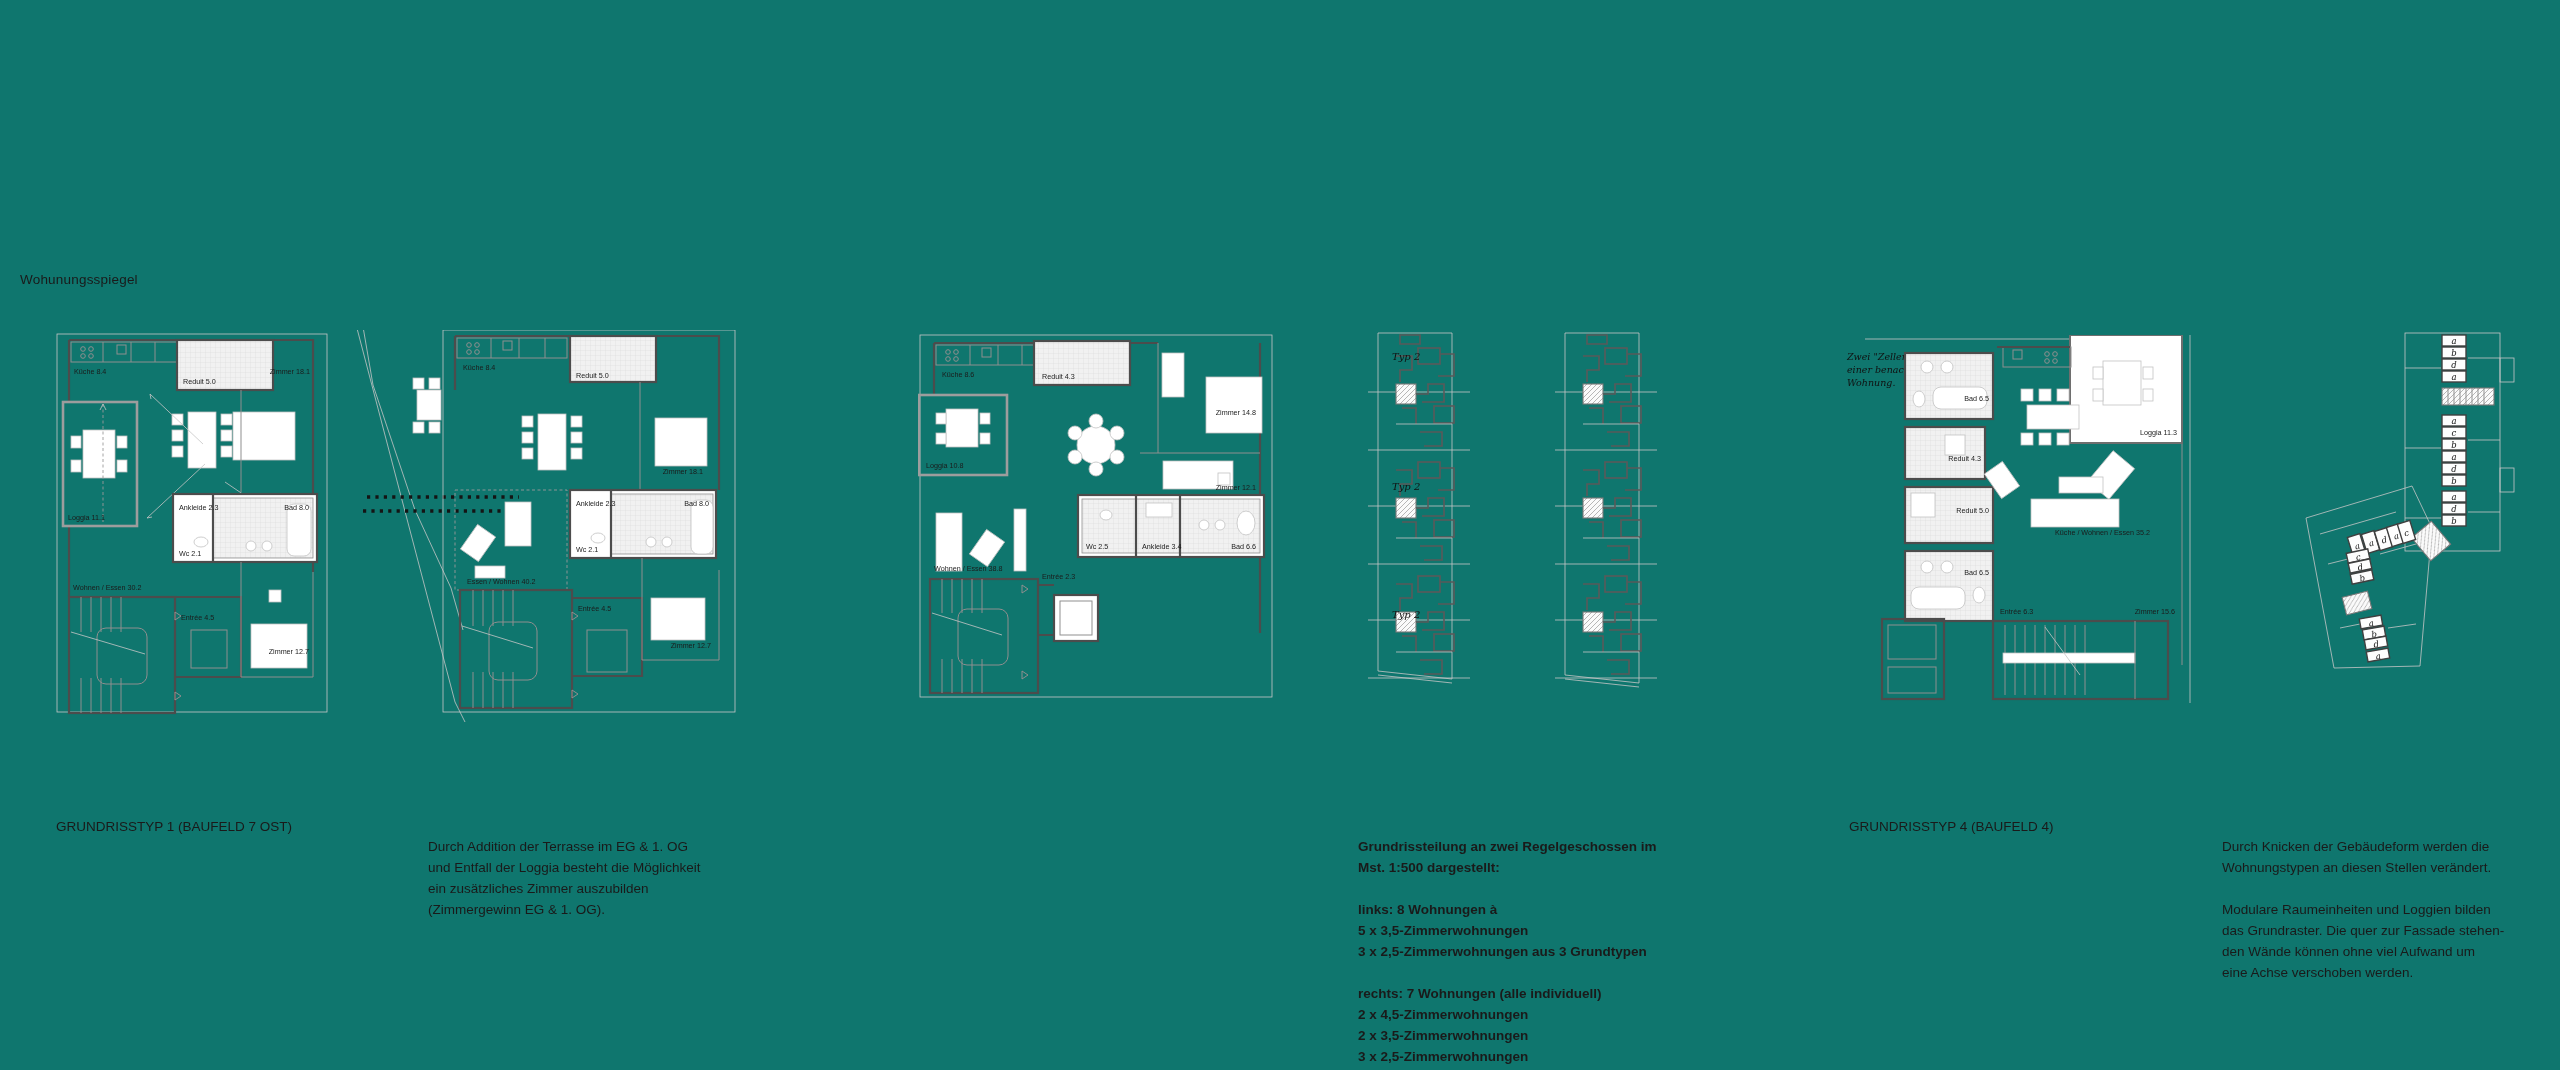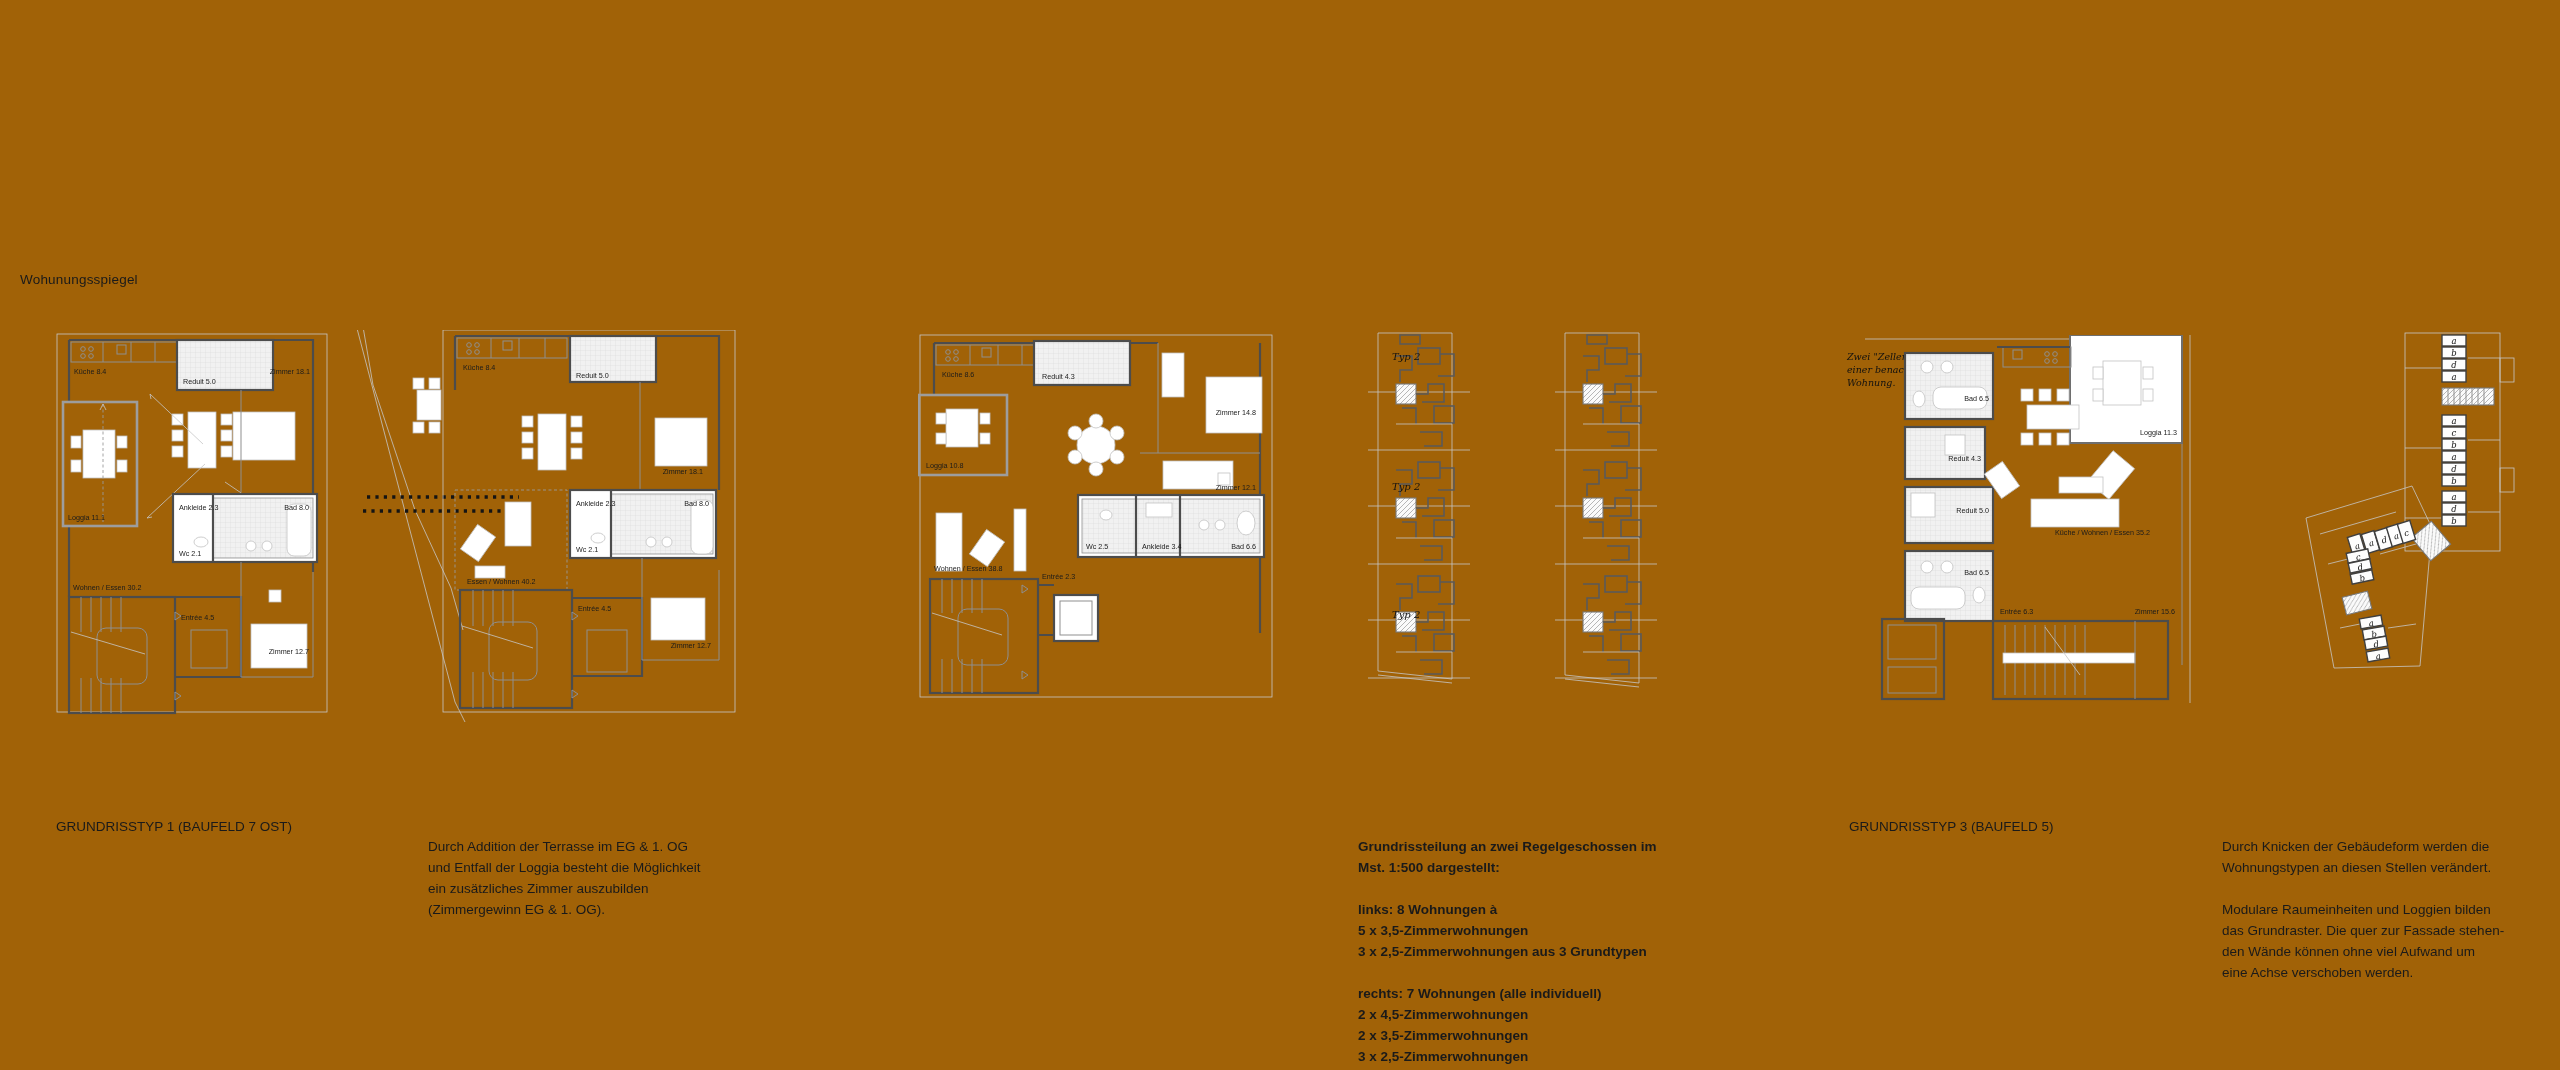--- a/index.html
+++ b/index.html
@@ -1,16 +1,16 @@
 <!DOCTYPE html>
 <html><head>
 <meta charset="utf-8">
 <style>
   html,body{margin:0;padding:0;background:#fff;}
-  #sheet{position:relative;width:2560px;height:1070px;background:#a16207;overflow:hidden;
+  #sheet{position:relative;width:2560px;height:1070px;background:#0f766e;overflow:hidden;
          font-family:"Liberation Sans",sans-serif;color:#1a1a1a;}
   .abs{position:absolute;}
   #sheet-label{font-size:13.5px;letter-spacing:.2px;}
   .cap{font-size:13.5px;line-height:21px;white-space:pre-line;}
   .cap .cap-title{white-space:pre-line;margin:0 0 21px 1px;font-size:13.5px;font-weight:normal;}
   .cap .cap-body{white-space:pre-line;margin-top:20px;}
   .plan-note{font:italic 9.5px "DejaVu Serif",serif;color:#101010;white-space:pre-line;line-height:13px;}
   
   svg .w2{stroke:#4c4c4c;stroke-width:2.2;fill:none}
   svg .w2f{stroke:#4c4c4c;stroke-width:2.2;fill:#fff}
@@ -459,21 +459,21 @@
 links: 8 Wohnungen à
 5 x 3,5-Zimmerwohnungen
 3 x 2,5-Zimmerwohnungen aus 3 Grundtypen
 
 rechts: 7 Wohnungen (alle individuell)
 2 x 4,5-Zimmerwohnungen
 2 x 3,5-Zimmerwohnungen
 3 x 2,5-Zimmerwohnungen</div>
   </div>
   <div class="abs cap" style="left:1848px;top:795px;width:370px;">
-    <div class="cap-title">GRUNDRISSTYP 3 (BAUFELD 5)</div>
+    <div class="cap-title">GRUNDRISSTYP 4 (BAUFELD 4)</div>
   </div>
   <div class="abs cap" style="left:2222px;top:795px;width:340px;">
     <div class="cap-body">Durch Knicken der Gebäudeform werden die
 Wohnungstypen an diesen Stellen verändert.
 
 Modulare Raumeinheiten und Loggien bilden
 das Grundraster. Die quer zur Fassade stehen-
 den Wände können ohne viel Aufwand um
 eine Achse verschoben werden.</div>
   </div>

